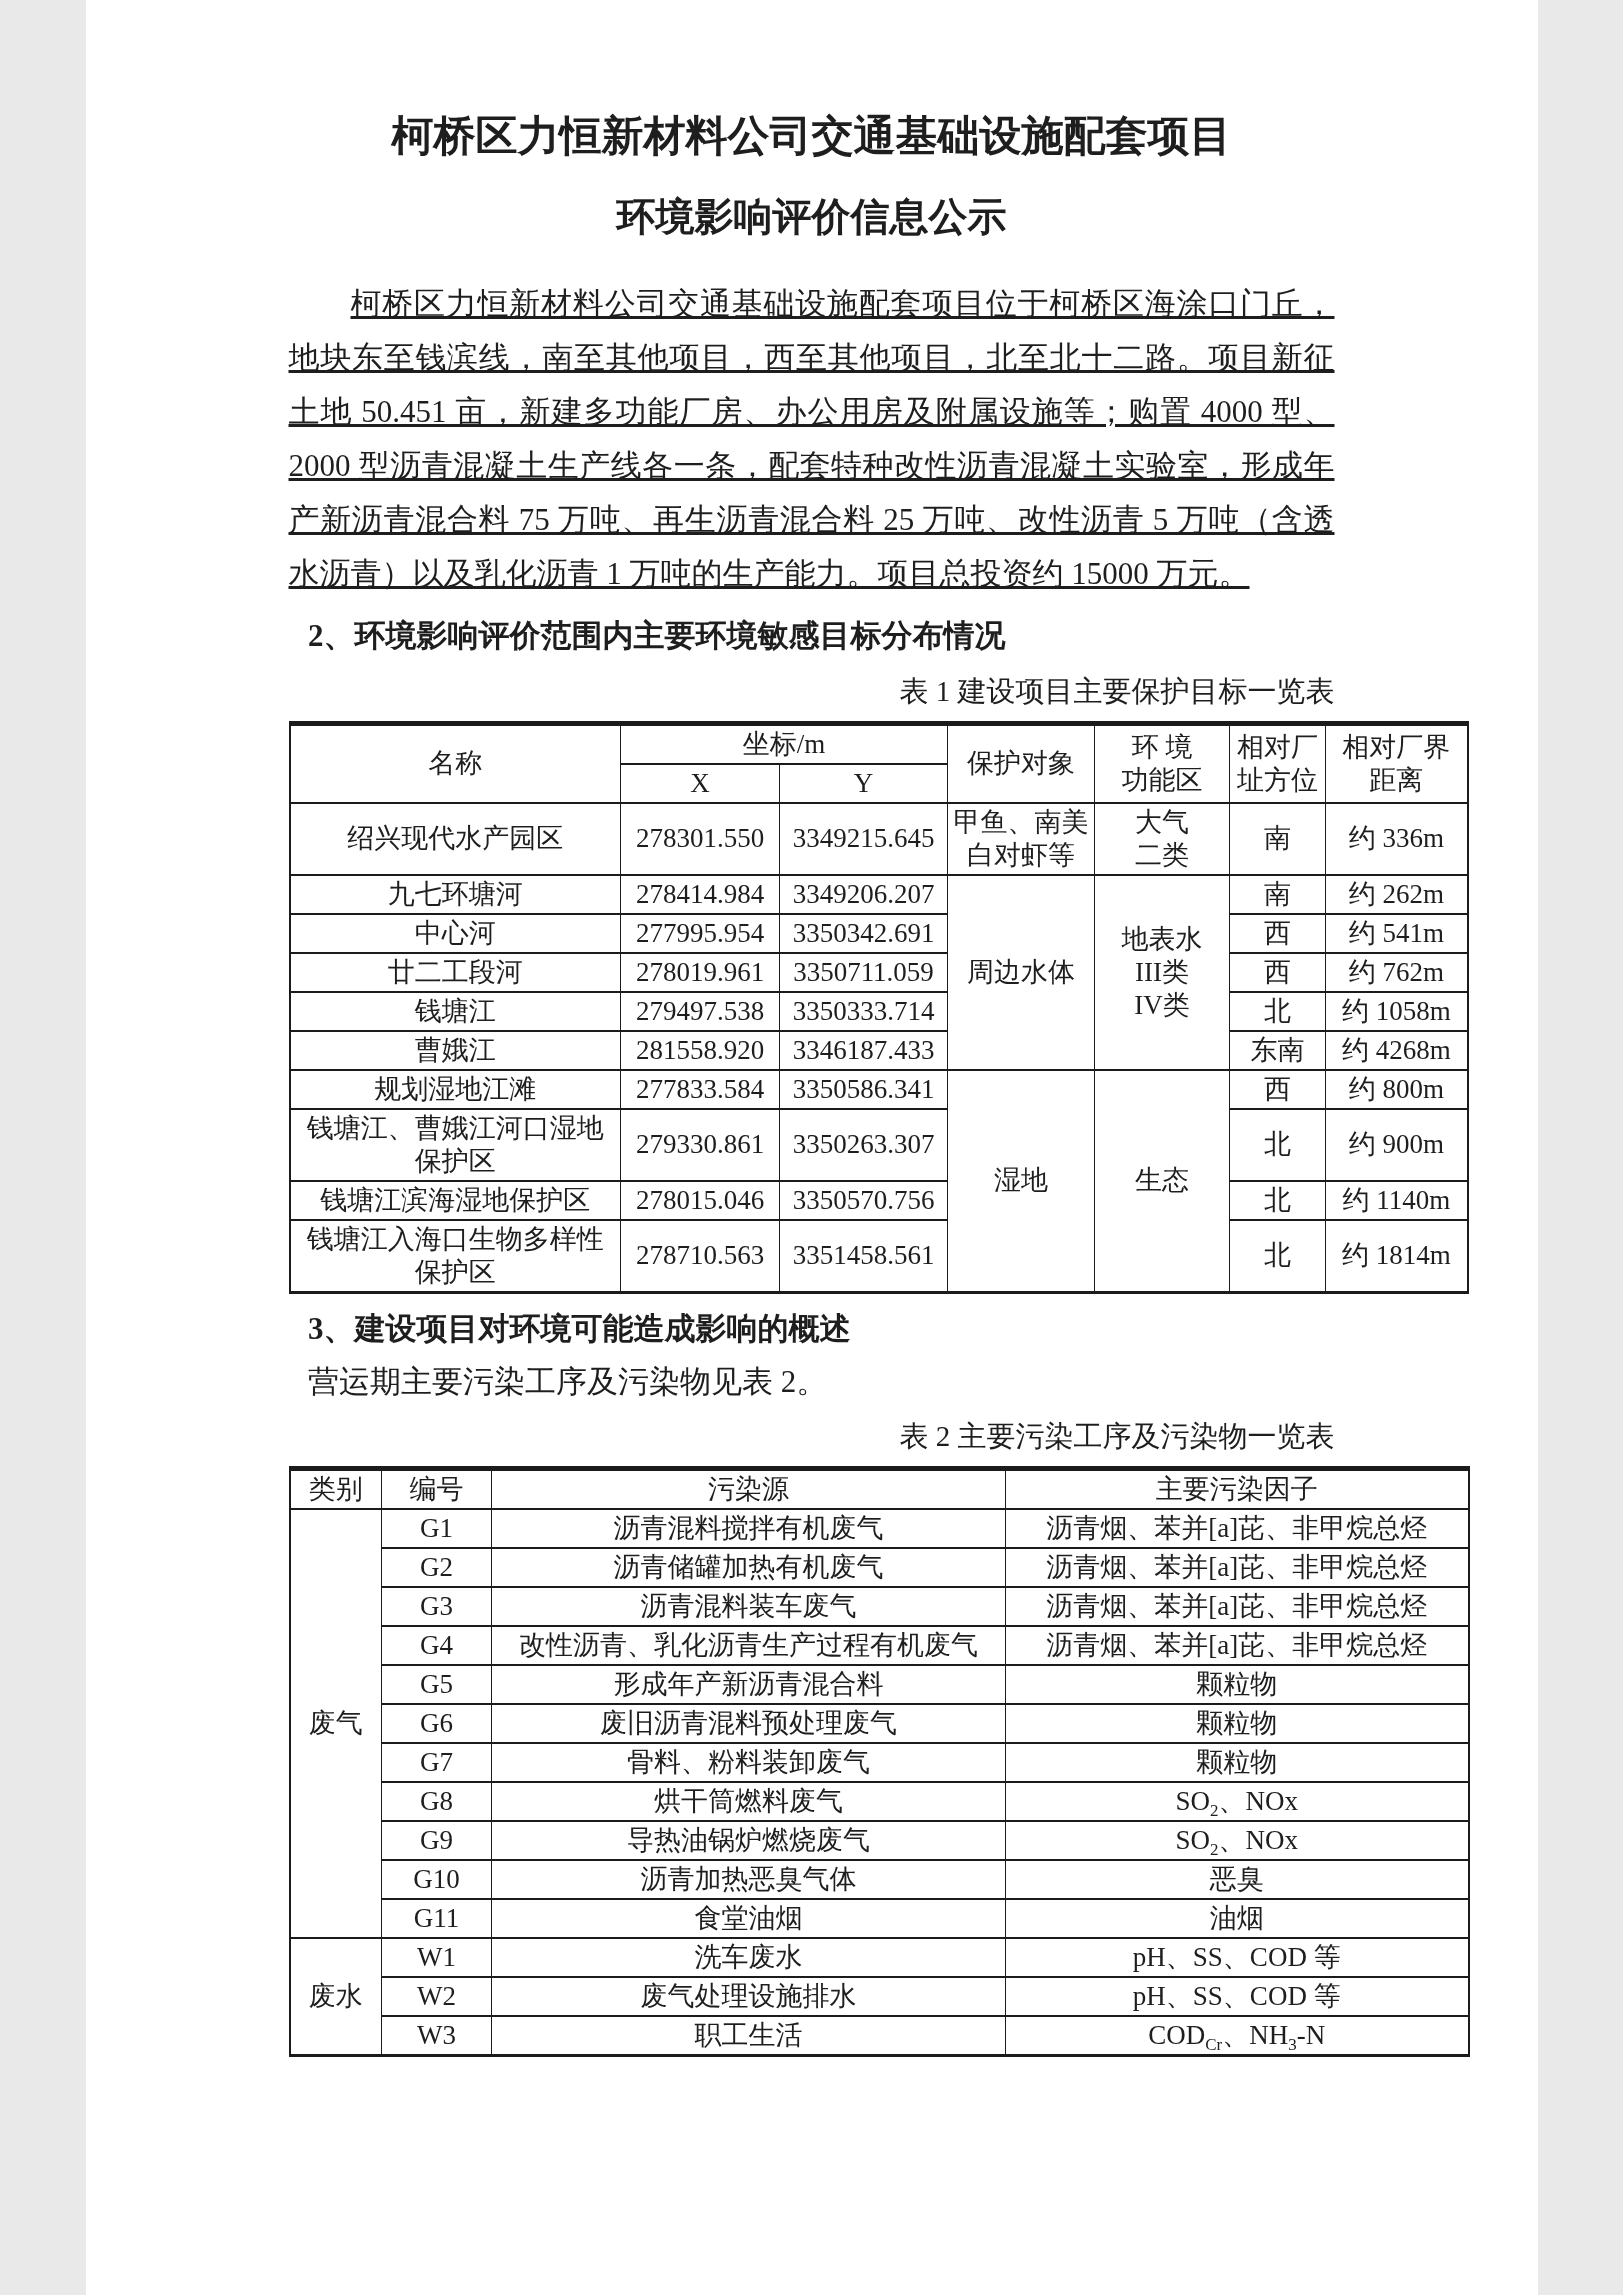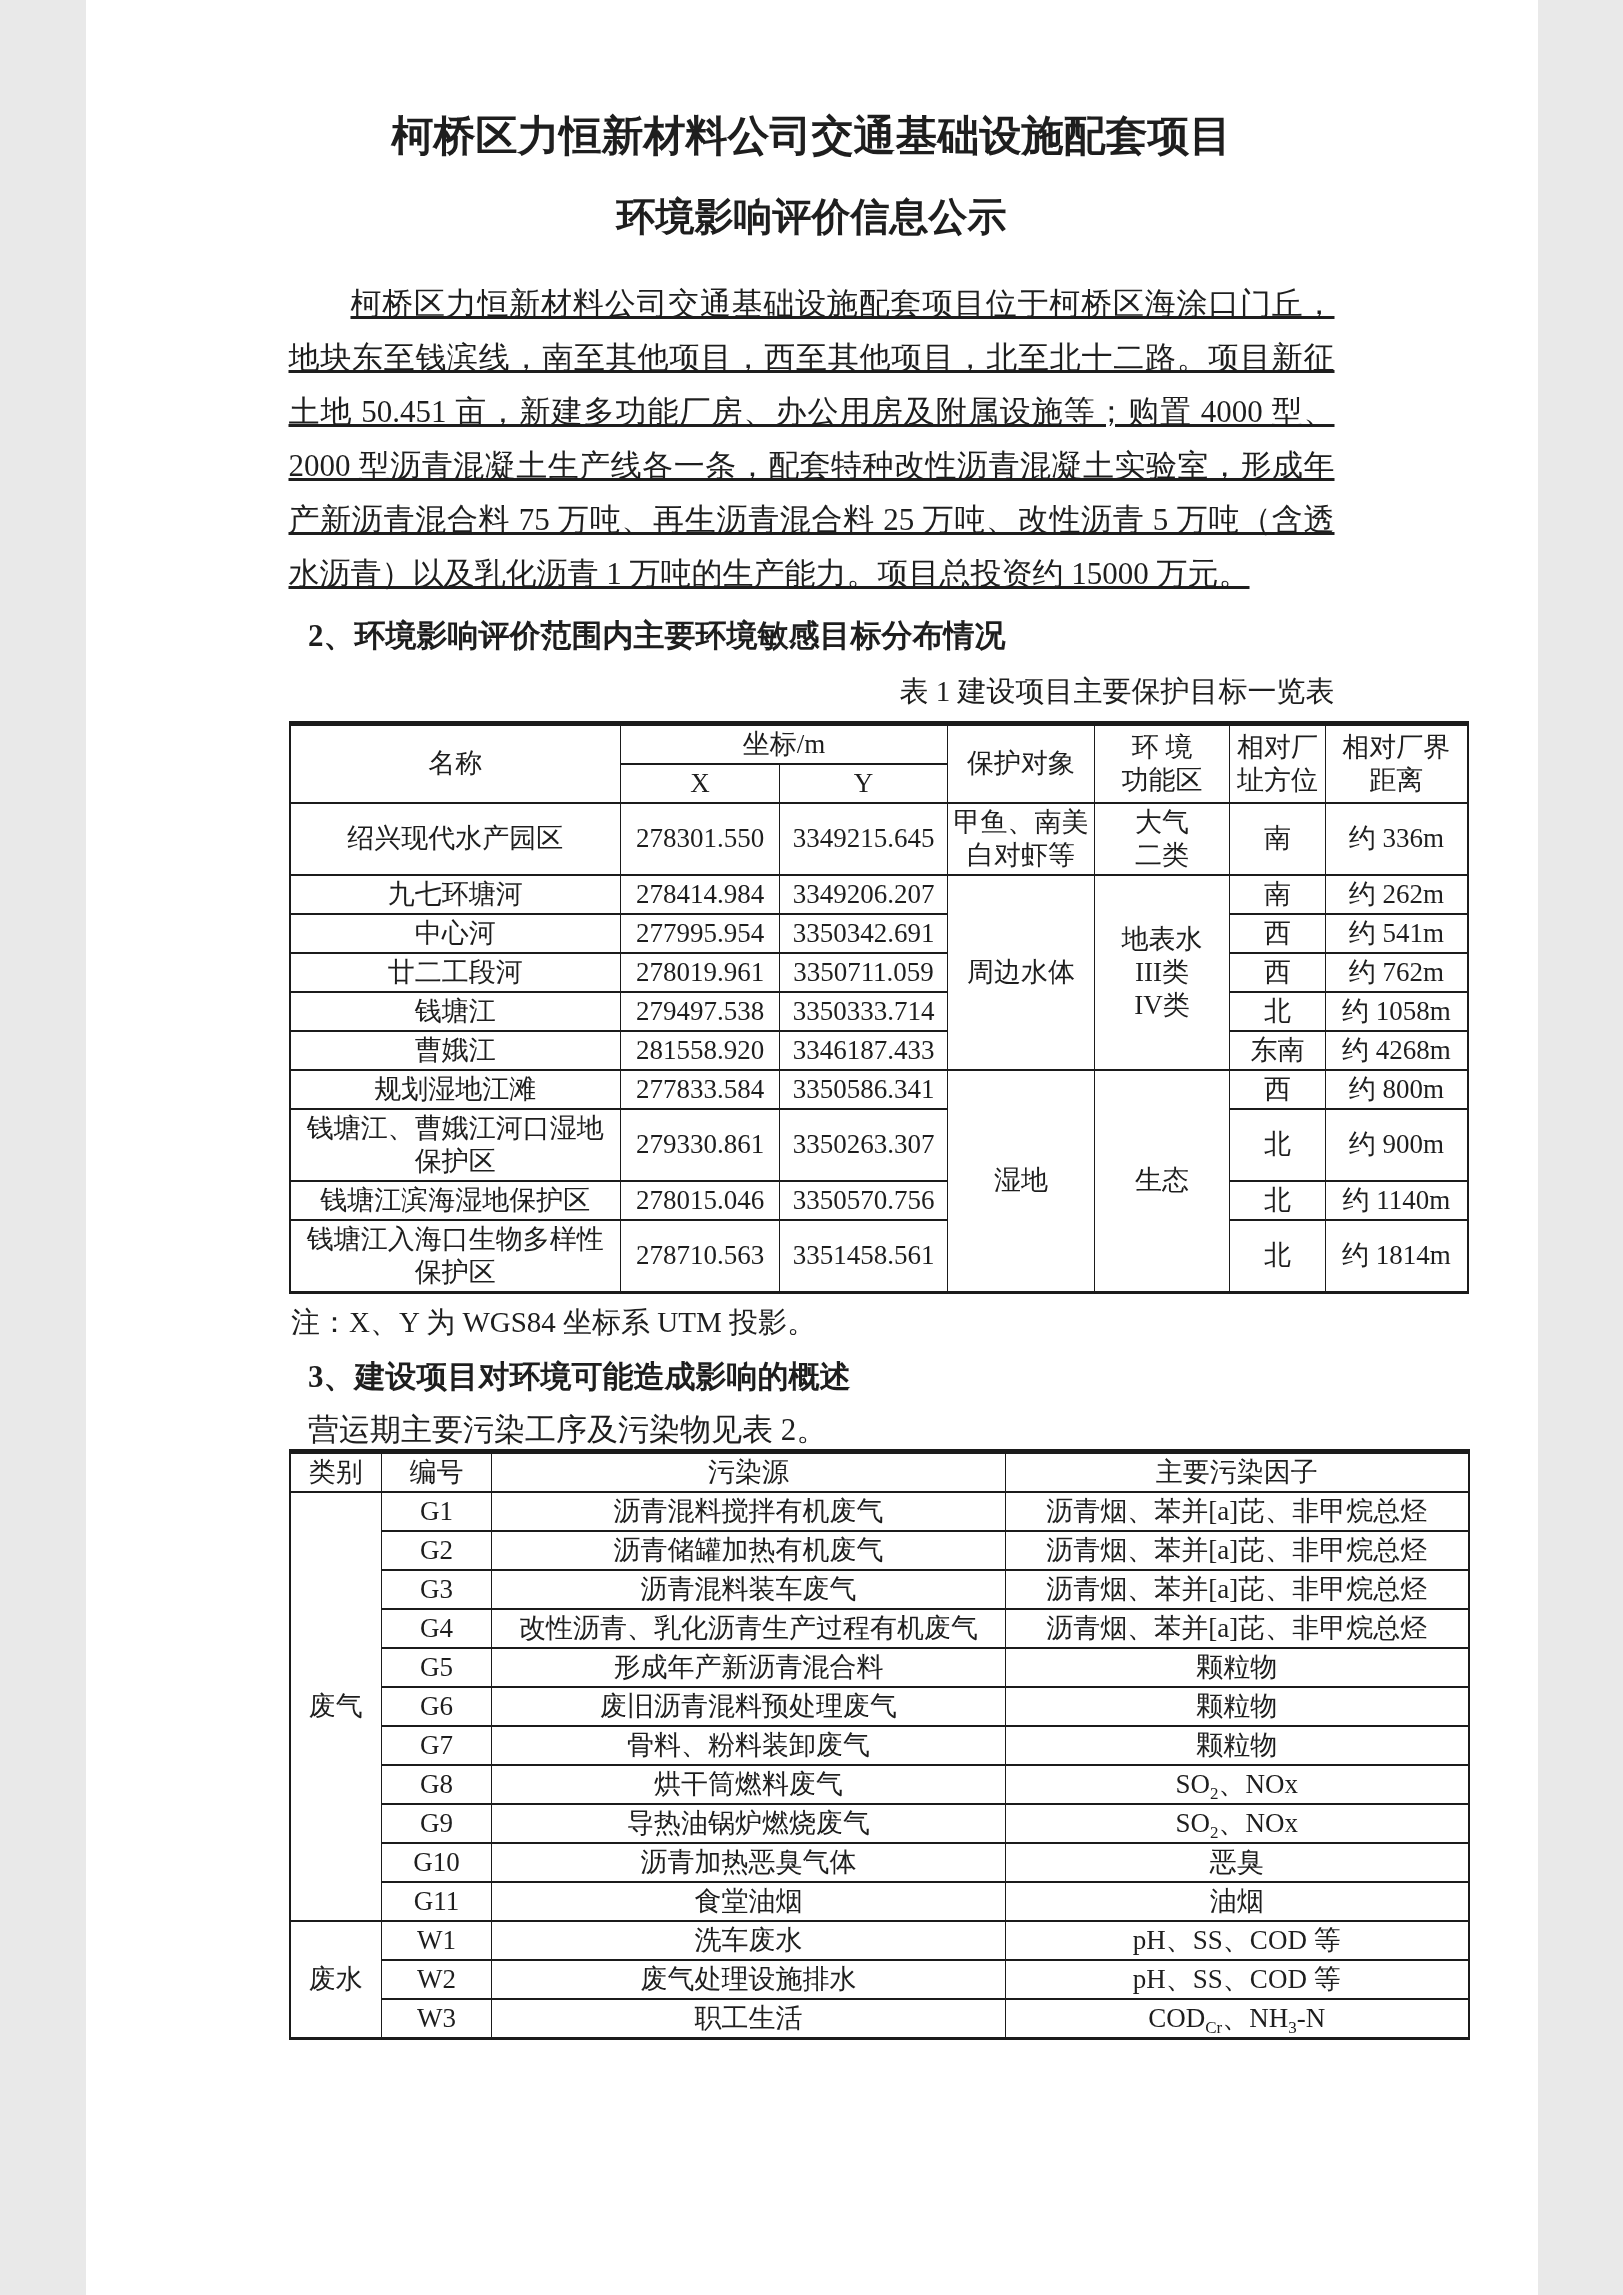--- a/index.html
+++ b/index.html
@@ -204,25 +204,25 @@
         <td class="pre">钱塘江入海口生物多样性
 保护区</td>
         <td class="num">278710.563</td>
         <td class="num">3351458.561</td>
         <td>北</td>
         <td class="num">约 1814m</td>
       </tr>
     </tbody>
   </table>
 
-  <div class="note">注：X、Y 为 WGS84 坐标系 UTM 投影。</div>
 
   <div class="heading">3、建设项目对环境可能造成影响的概述</div>
   <p class="para3">营运期主要污染工序及污染物见表 2。</p>
 
+  <div class="caption">表 2  主要污染工序及污染物一览表</div>
 
   <table class="tbl" id="t2">
     <colgroup>
       <col style="width:92px">
         <col style="width:110px">
         <col style="width:514px">
         <col style="width:463px">
     </colgroup>
     <thead>
       <tr>

